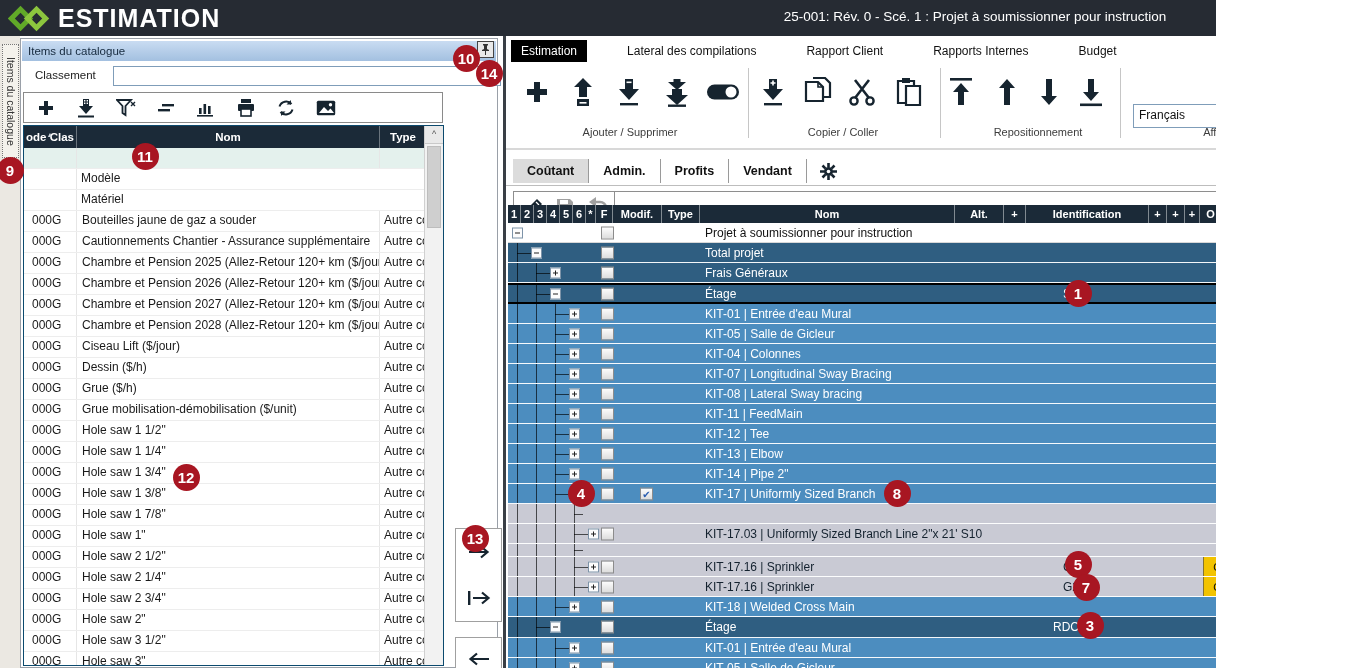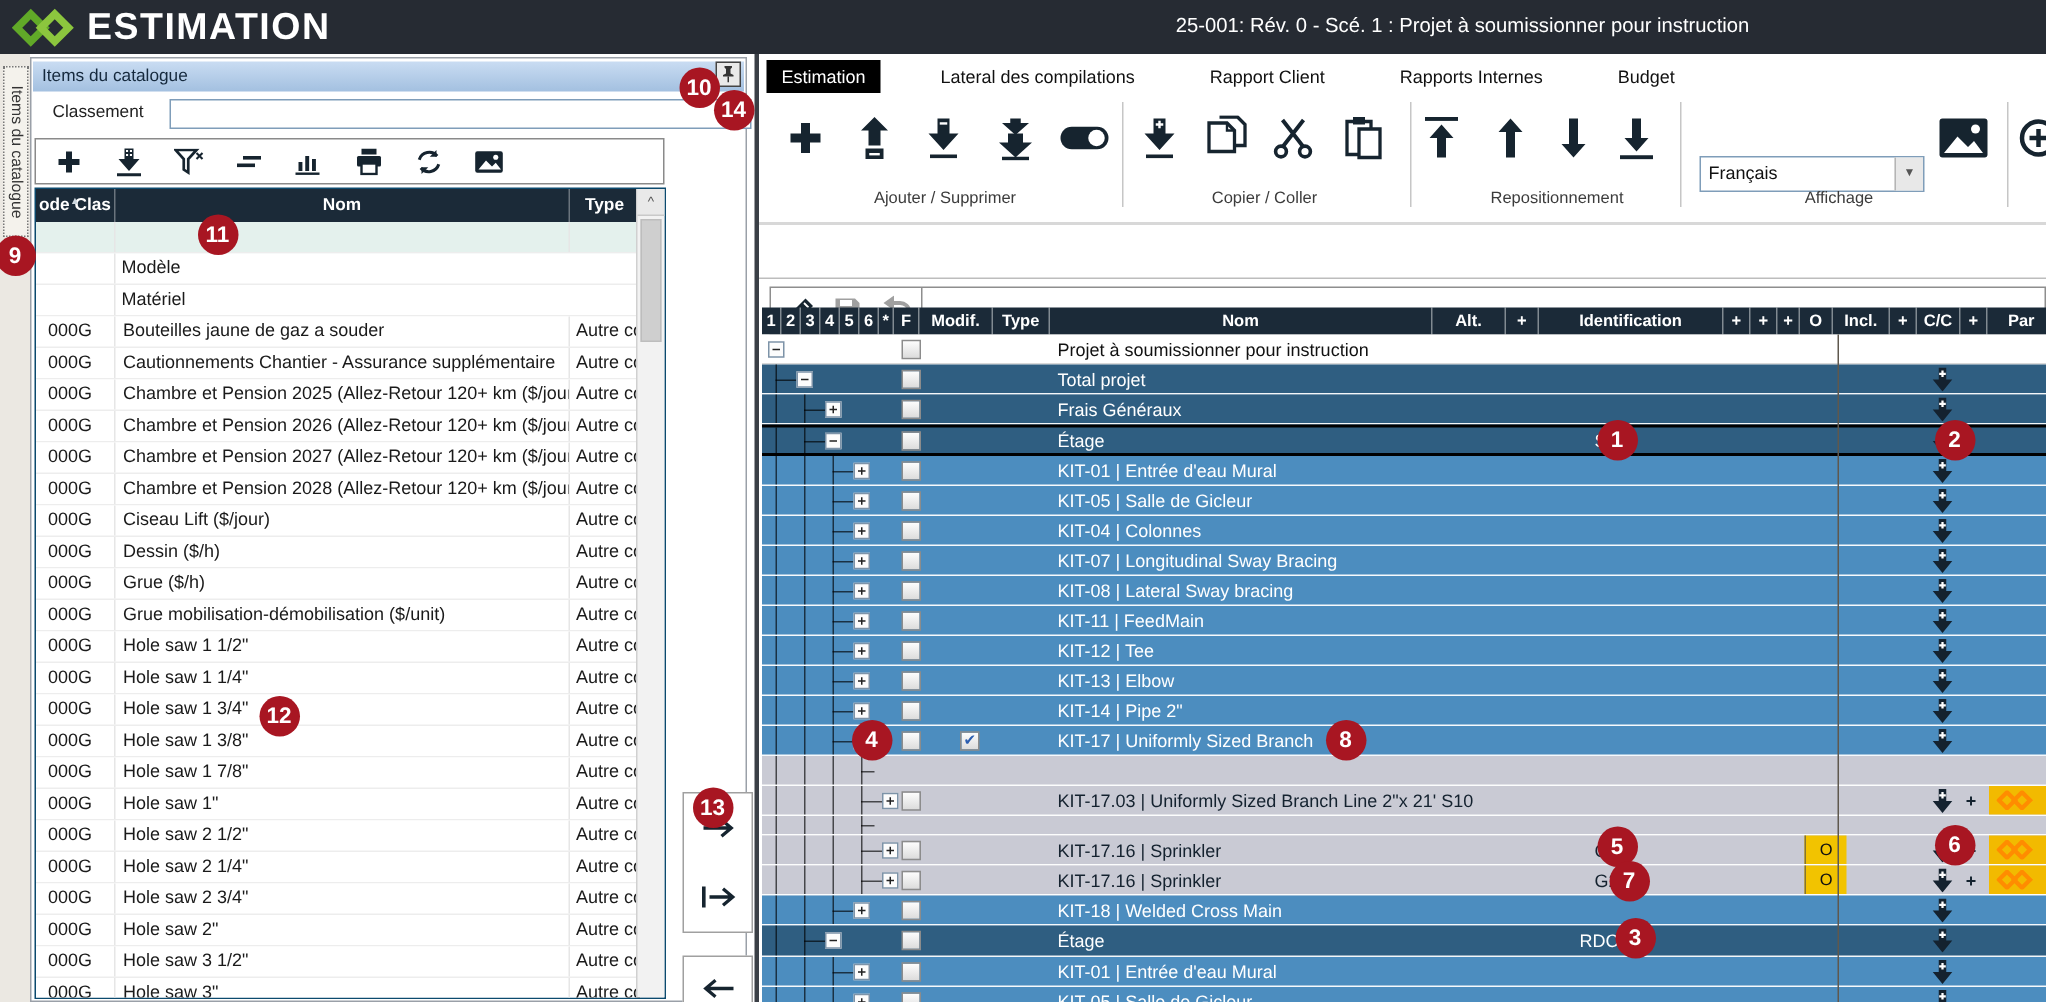--- a/index.html
+++ b/index.html
@@ -1,16 +1,16 @@
 <!DOCTYPE html>
 <html><head>
 <meta charset="utf-8">
 <style>
   html,body{margin:0;padding:0;background:#fff;}
-  #screen{position:relative;width:1364px;height:668px;overflow:hidden;
+  #screen{position:relative;width:1216px;height:668px;overflow:hidden;
     font-family:"Liberation Sans",sans-serif;font-size:12px;color:#1a1a1a;background:#fff;}
   
   #topbar{position:absolute;left:0;top:0;width:1364px;height:36px;background:#262b33;}
   #logo{position:absolute;left:8px;top:4px;display:flex;align-items:center;gap:8px;}
   #logo .word{color:#fff;font-weight:bold;font-size:25px;letter-spacing:1px;}
   #win-title{position:absolute;left:720px;top:9px;width:510px;text-align:center;color:#fff;font-size:13.5px;}
   
   #left-strip{position:absolute;left:0;top:36px;width:20px;height:632px;background:#ebe8e2;}
   #vtab{position:absolute;left:2px;top:8px;width:15px;height:112px;border:1px dotted #777;background:#f4f2ec;
     writing-mode:vertical-rl;font-size:10.5px;color:#333;text-align:center;line-height:15px;}
@@ -467,20 +467,35 @@
       <div class="rsep" style="left:832px"></div>
       <span class="ricon" style="left:840px">
         <svg width="26" height="26" viewBox="0 0 26 26">
             <circle cx="13" cy="13" r="11" fill="none" stroke="#16242f" stroke-width="3"></circle>
             <path d="M13 7v12M7 13h12" stroke="#16242f" stroke-width="3"></path>
           </svg>
         </span>
     </div>
     <div id="ribbon-divider"></div>
 
+    <div id="sub-tabs">
+        <div class="stab active">Coûtant</div>
+        <div class="stab">Admin.</div>
+        <div class="stab">Profits</div>
+        <div class="stab">Vendant</div>
+        <span id="gear">
+<svg width="19" height="19" viewBox="0 0 19 19">
+            <g stroke="#16242f" stroke-width="2.6">
+              <path d="M9.5 1v4M9.5 14v4M1 9.5h4M14 9.5h4M3.5 3.5l2.8 2.8M12.7 12.7l2.8 2.8M15.5 3.5l-2.8 2.8M6.3 12.7l-2.8 2.8"></path>
+            </g>
+            <circle cx="9.5" cy="9.5" r="4.6" fill="#16242f"></circle>
+            <circle cx="9.5" cy="9.5" r="1.8" fill="#fff"></circle>
+          </svg>
+</span>
+      </div>
     <div id="subtab-line"></div>
 
     <div style="position:absolute;left:7px;top:155px;width:851px;height:32px;border:1px solid #8e8e8e;background:#fff;box-sizing:border-box;">
       <span style="position:absolute;left:10px;top:5px">
         <svg width="20" height="20" viewBox="0 0 20 20">
             <path d="M13 2l5 5-10 10-6 1 1-6z" fill="#16242f"></path>
             <path d="M12 5l3 3" stroke="#fff" stroke-width="1.2"></path>
           </svg>
         </span>
       <span style="position:absolute;left:42px;top:6px">

